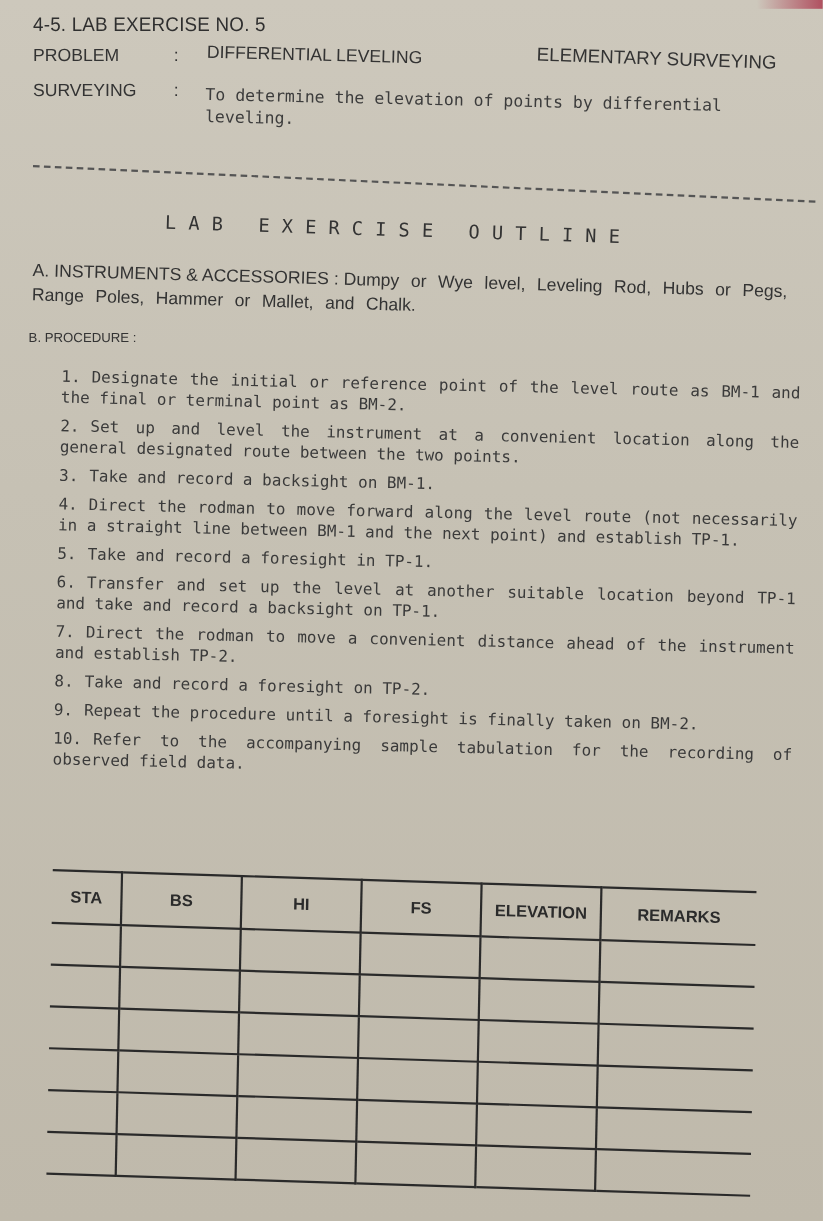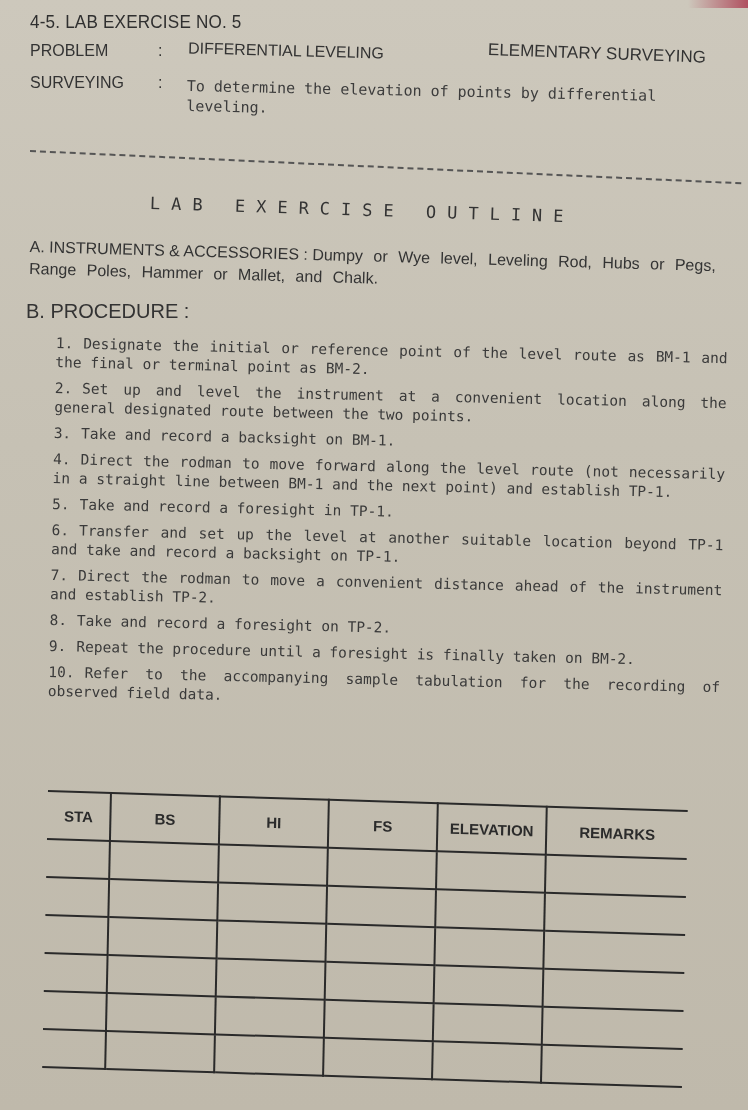--- a/index.html
+++ b/index.html
@@ -48,21 +48,21 @@
     letter-spacing: 11px; color: #333; transform: rotate(1.8deg); transform-origin: left;
   }
   .sec-a {
     position: absolute; left: 30px; top: 236px; width: 710px;
     font-family: "Liberation Sans", sans-serif; font-size: 16px; line-height: 22px; color: #333;
     transform: rotate(1.6deg); transform-origin: left top;
   }
   .sec-a .label { font-weight: normal; }
   .sec-b-label {
     position: absolute; left: 26px; top: 300px;
-    font-family: "Liberation Sans", sans-serif; font-size: 20px; color: #333;
+    font-family: "Liberation Sans", sans-serif; font-size: 12px; color: #333;
   }
   .steps {
     position: absolute; left: 56px; top: 334px; width: 672px;
     font-family: "DejaVu Sans Mono", monospace; font-size: 14.5px; line-height: 19px; color: #3a3a3a;
     transform: rotate(1.3deg); transform-origin: left top;
   }
   .step { margin-bottom: 7px; text-align: justify; }
   .step .num { margin-right: 10px; }
   .table-wrap {
     position: absolute; left: 48px; top: 790px; width: 660px; height: 300px;

